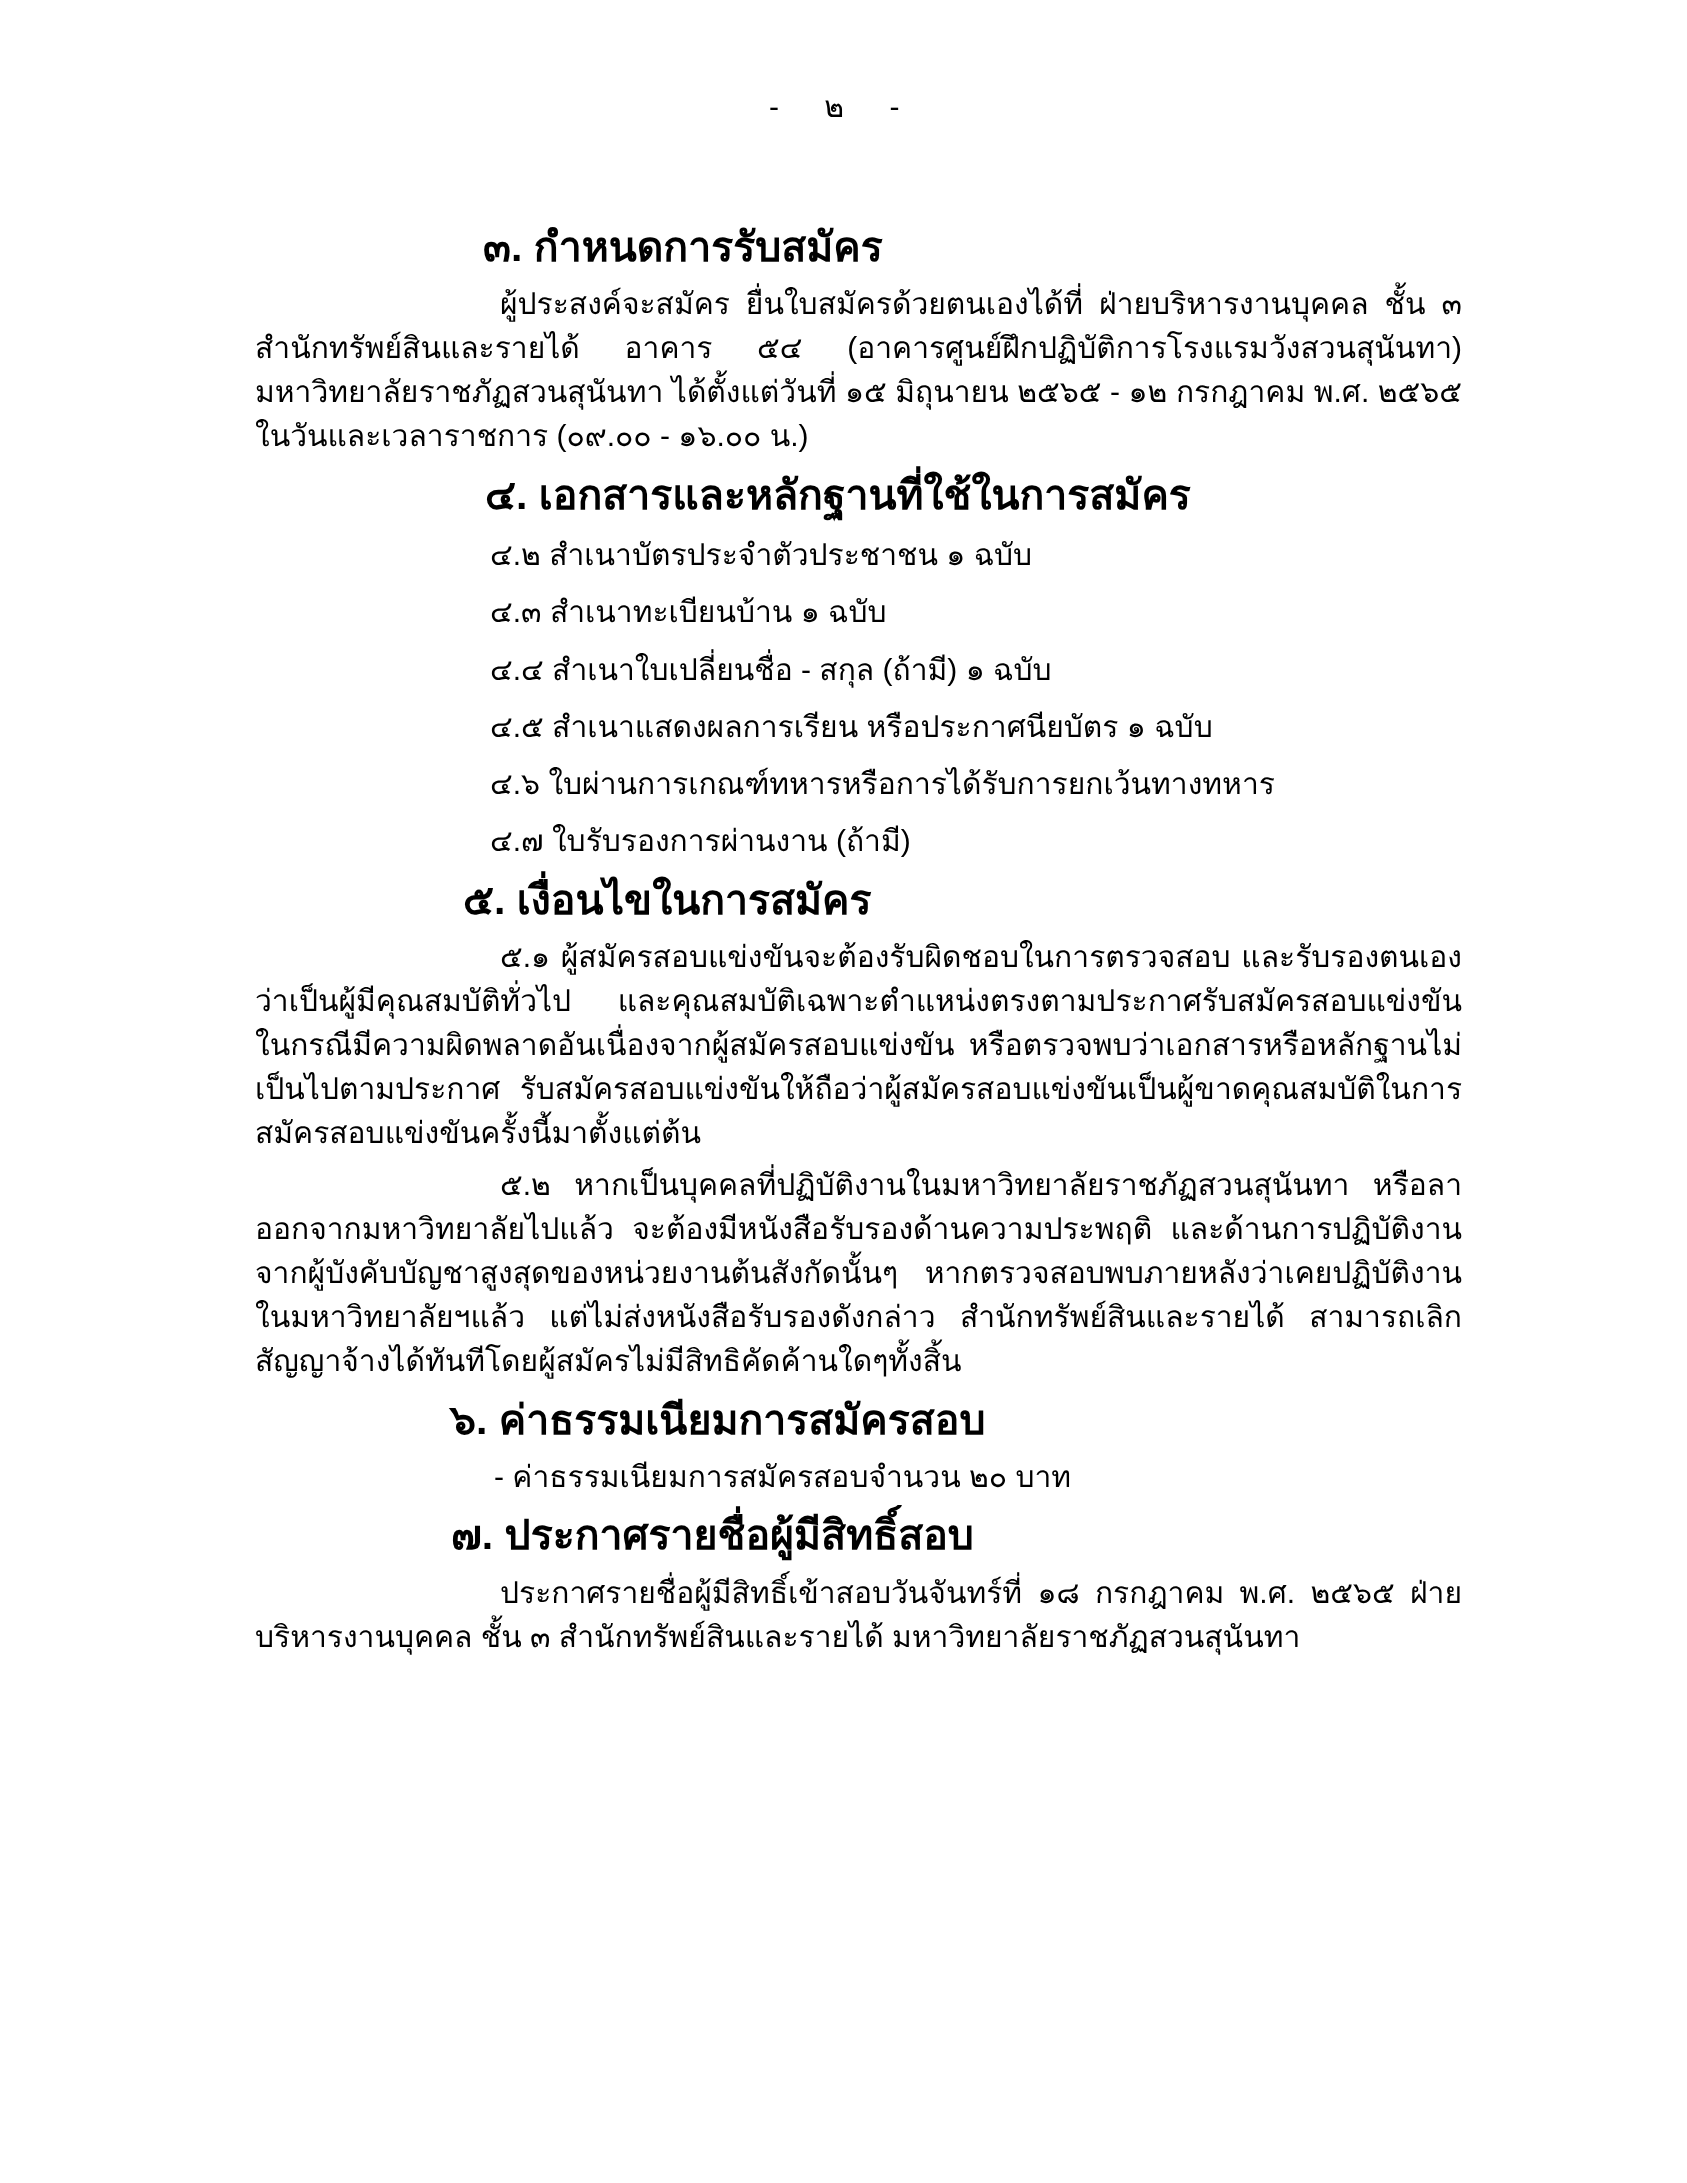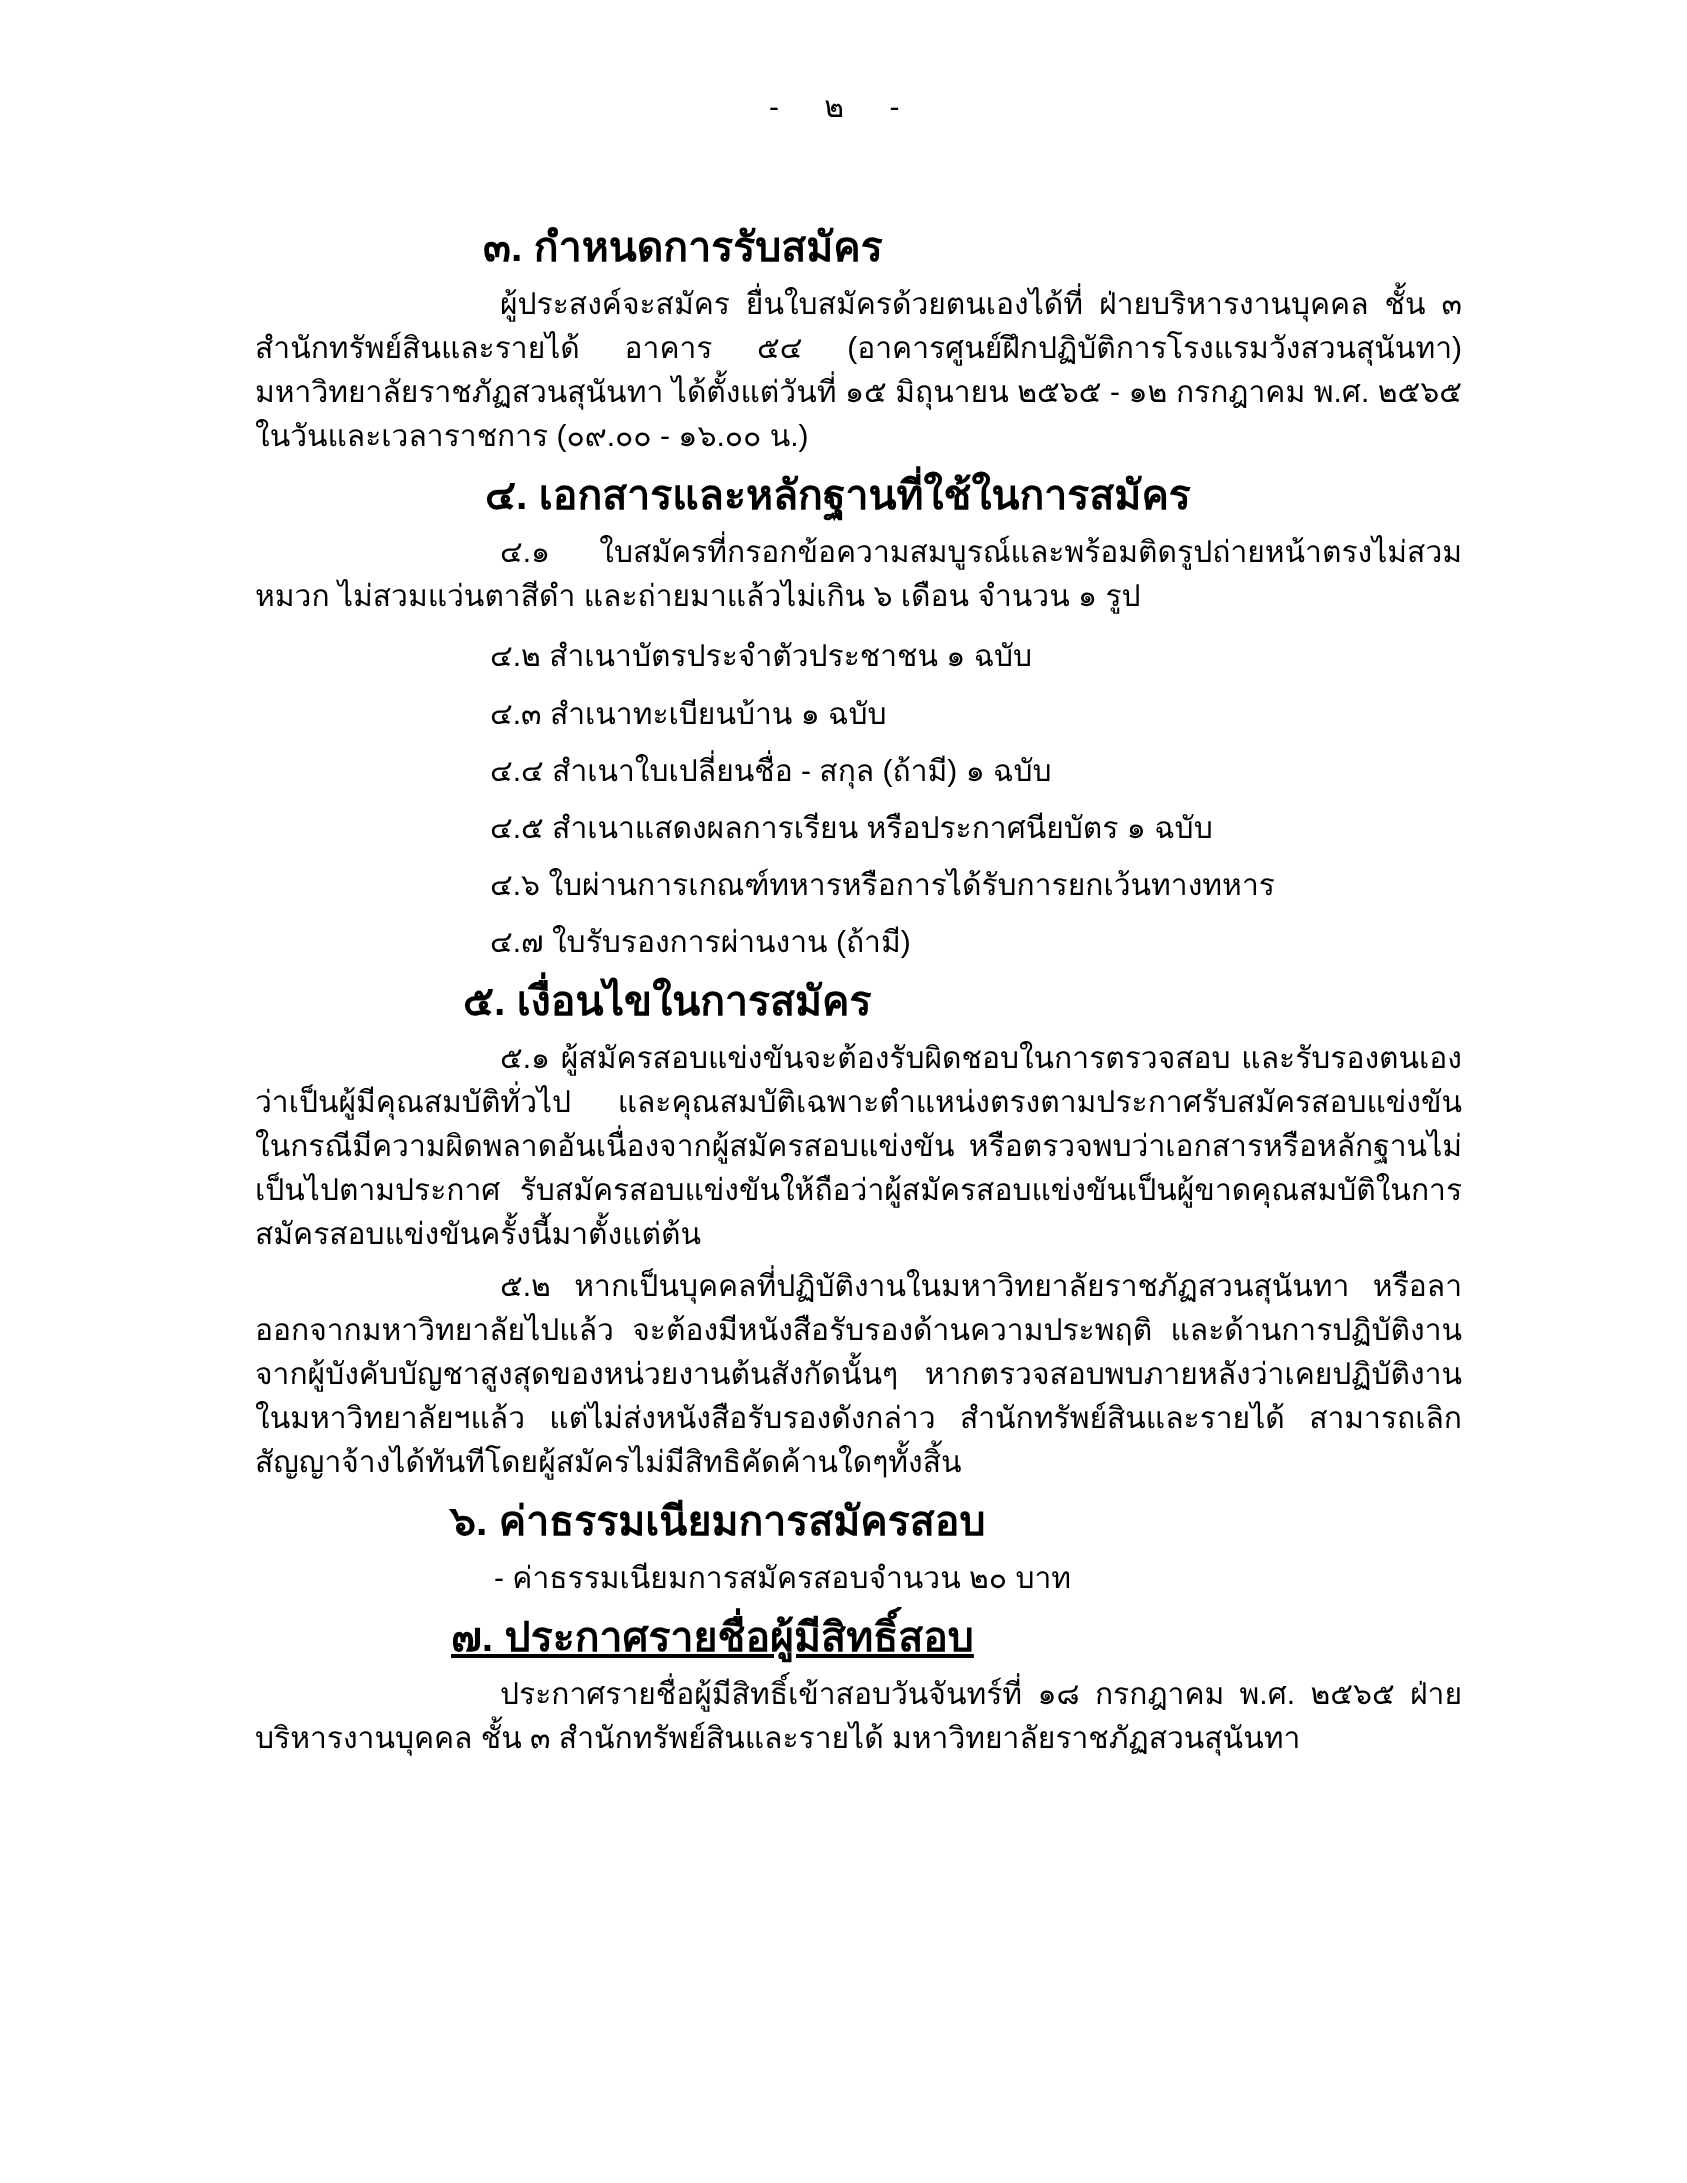--- a/index.html
+++ b/index.html
@@ -35,21 +35,21 @@
   }
   .hd {
     font-weight: bold;
     font-size: 41px;
     margin: 14.6px 0 13.2px 0;
   }
   .hd-3 { margin-top: 0; padding-left: 228px; }
   .hd-4 { padding-left: 230px; }
   .hd-5 { padding-left: 208px; }
   .hd-6 { padding-left: 195px; }
-  .hd-7 { padding-left: 196px; text-decoration: underline; }
+  .hd-7 { padding-left: 196px; }
   .para {
     margin: 0;
     text-align: justify;
     text-indent: 245px;
   }
   .para-follow { margin-top: 8px; }
   .items-group { margin-top: 16.5px; }
   .doc-item {
     padding-left: 235px;
     margin: 0 0 13.2px 0;
@@ -67,21 +67,20 @@
 <div class="page">
 
   <div class="page-number">- ๒ -</div>
 
   <div class="content">
 
     <div class="hd hd-3">๓. กำหนดการรับสมัคร</div>
     <p class="para">ผู้ประสงค์จะสมัคร ยื่นใบสมัครด้วยตนเองได้ที่ ฝ่ายบริหารงานบุคคล ชั้น ๓ สำนักทรัพย์สินและรายได้ อาคาร ๕๔ (อาคารศูนย์ฝึกปฏิบัติการโรงแรมวังสวนสุนันทา) มหาวิทยาลัยราชภัฏสวนสุนันทา ได้ตั้งแต่วันที่ ๑๕ มิถุนายน ๒๕๖๕ - ๑๒ กรกฎาคม พ.ศ. ๒๕๖๕ ในวันและเวลาราชการ (๐๙.๐๐ - ๑๖.๐๐ น.)</p>
 
     <div class="hd hd-4">๔. เอกสารและหลักฐานที่ใช้ในการสมัคร</div>
-    <p class="para">๔.๑ ใบสมัครที่กรอกข้อความสมบูรณ์และพร้อมติดรูปถ่ายหน้าตรงไม่สวมหมวก ไม่สวมแว่นตาสีดำ และถ่ายมาแล้วไม่เกิน ๖ เดือน จำนวน ๑ รูป</p>
     <div class="items-group">
       <div class="doc-item">๔.๒ สำเนาบัตรประจำตัวประชาชน ๑ ฉบับ</div>
       <div class="doc-item">๔.๓ สำเนาทะเบียนบ้าน ๑ ฉบับ</div>
       <div class="doc-item">๔.๔ สำเนาใบเปลี่ยนชื่อ - สกุล (ถ้ามี) ๑ ฉบับ</div>
       <div class="doc-item">๔.๕ สำเนาแสดงผลการเรียน หรือประกาศนียบัตร ๑ ฉบับ</div>
       <div class="doc-item">๔.๖ ใบผ่านการเกณฑ์ทหารหรือการได้รับการยกเว้นทางทหาร</div>
       <div class="doc-item">๔.๗ ใบรับรองการผ่านงาน (ถ้ามี)</div>
     </div>
 
     <div class="hd hd-5">๕. เงื่อนไขในการสมัคร</div>

